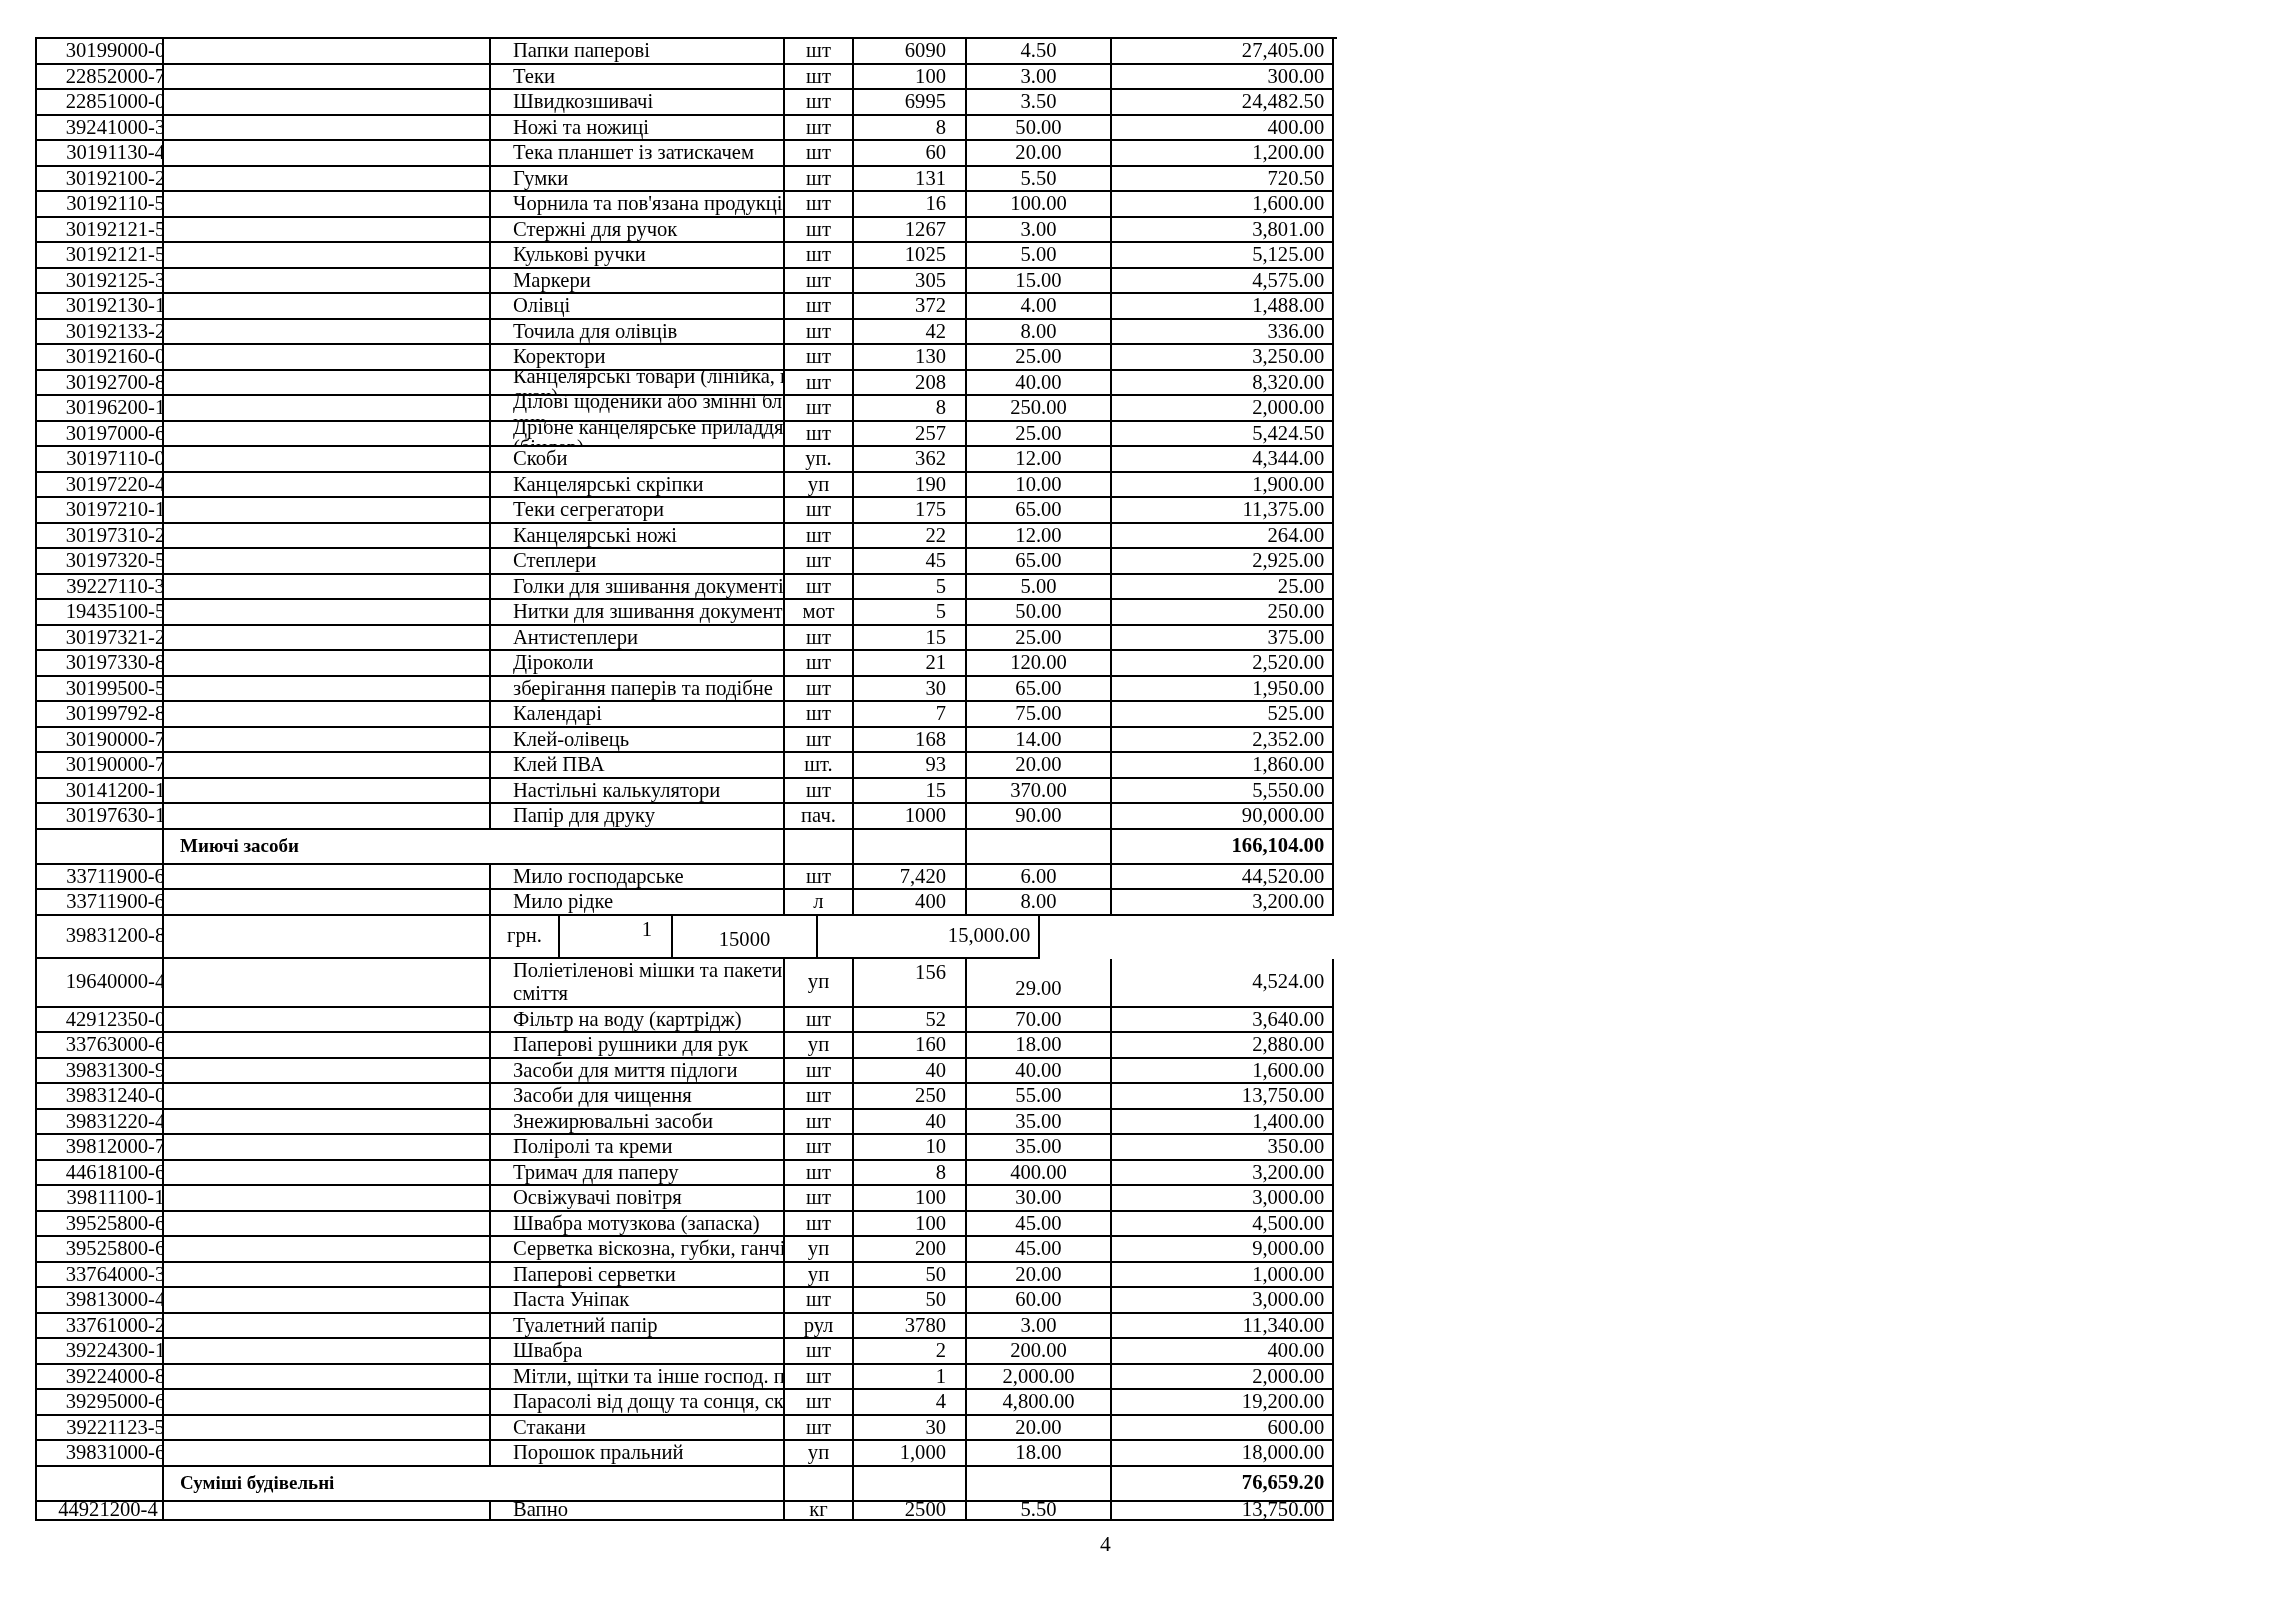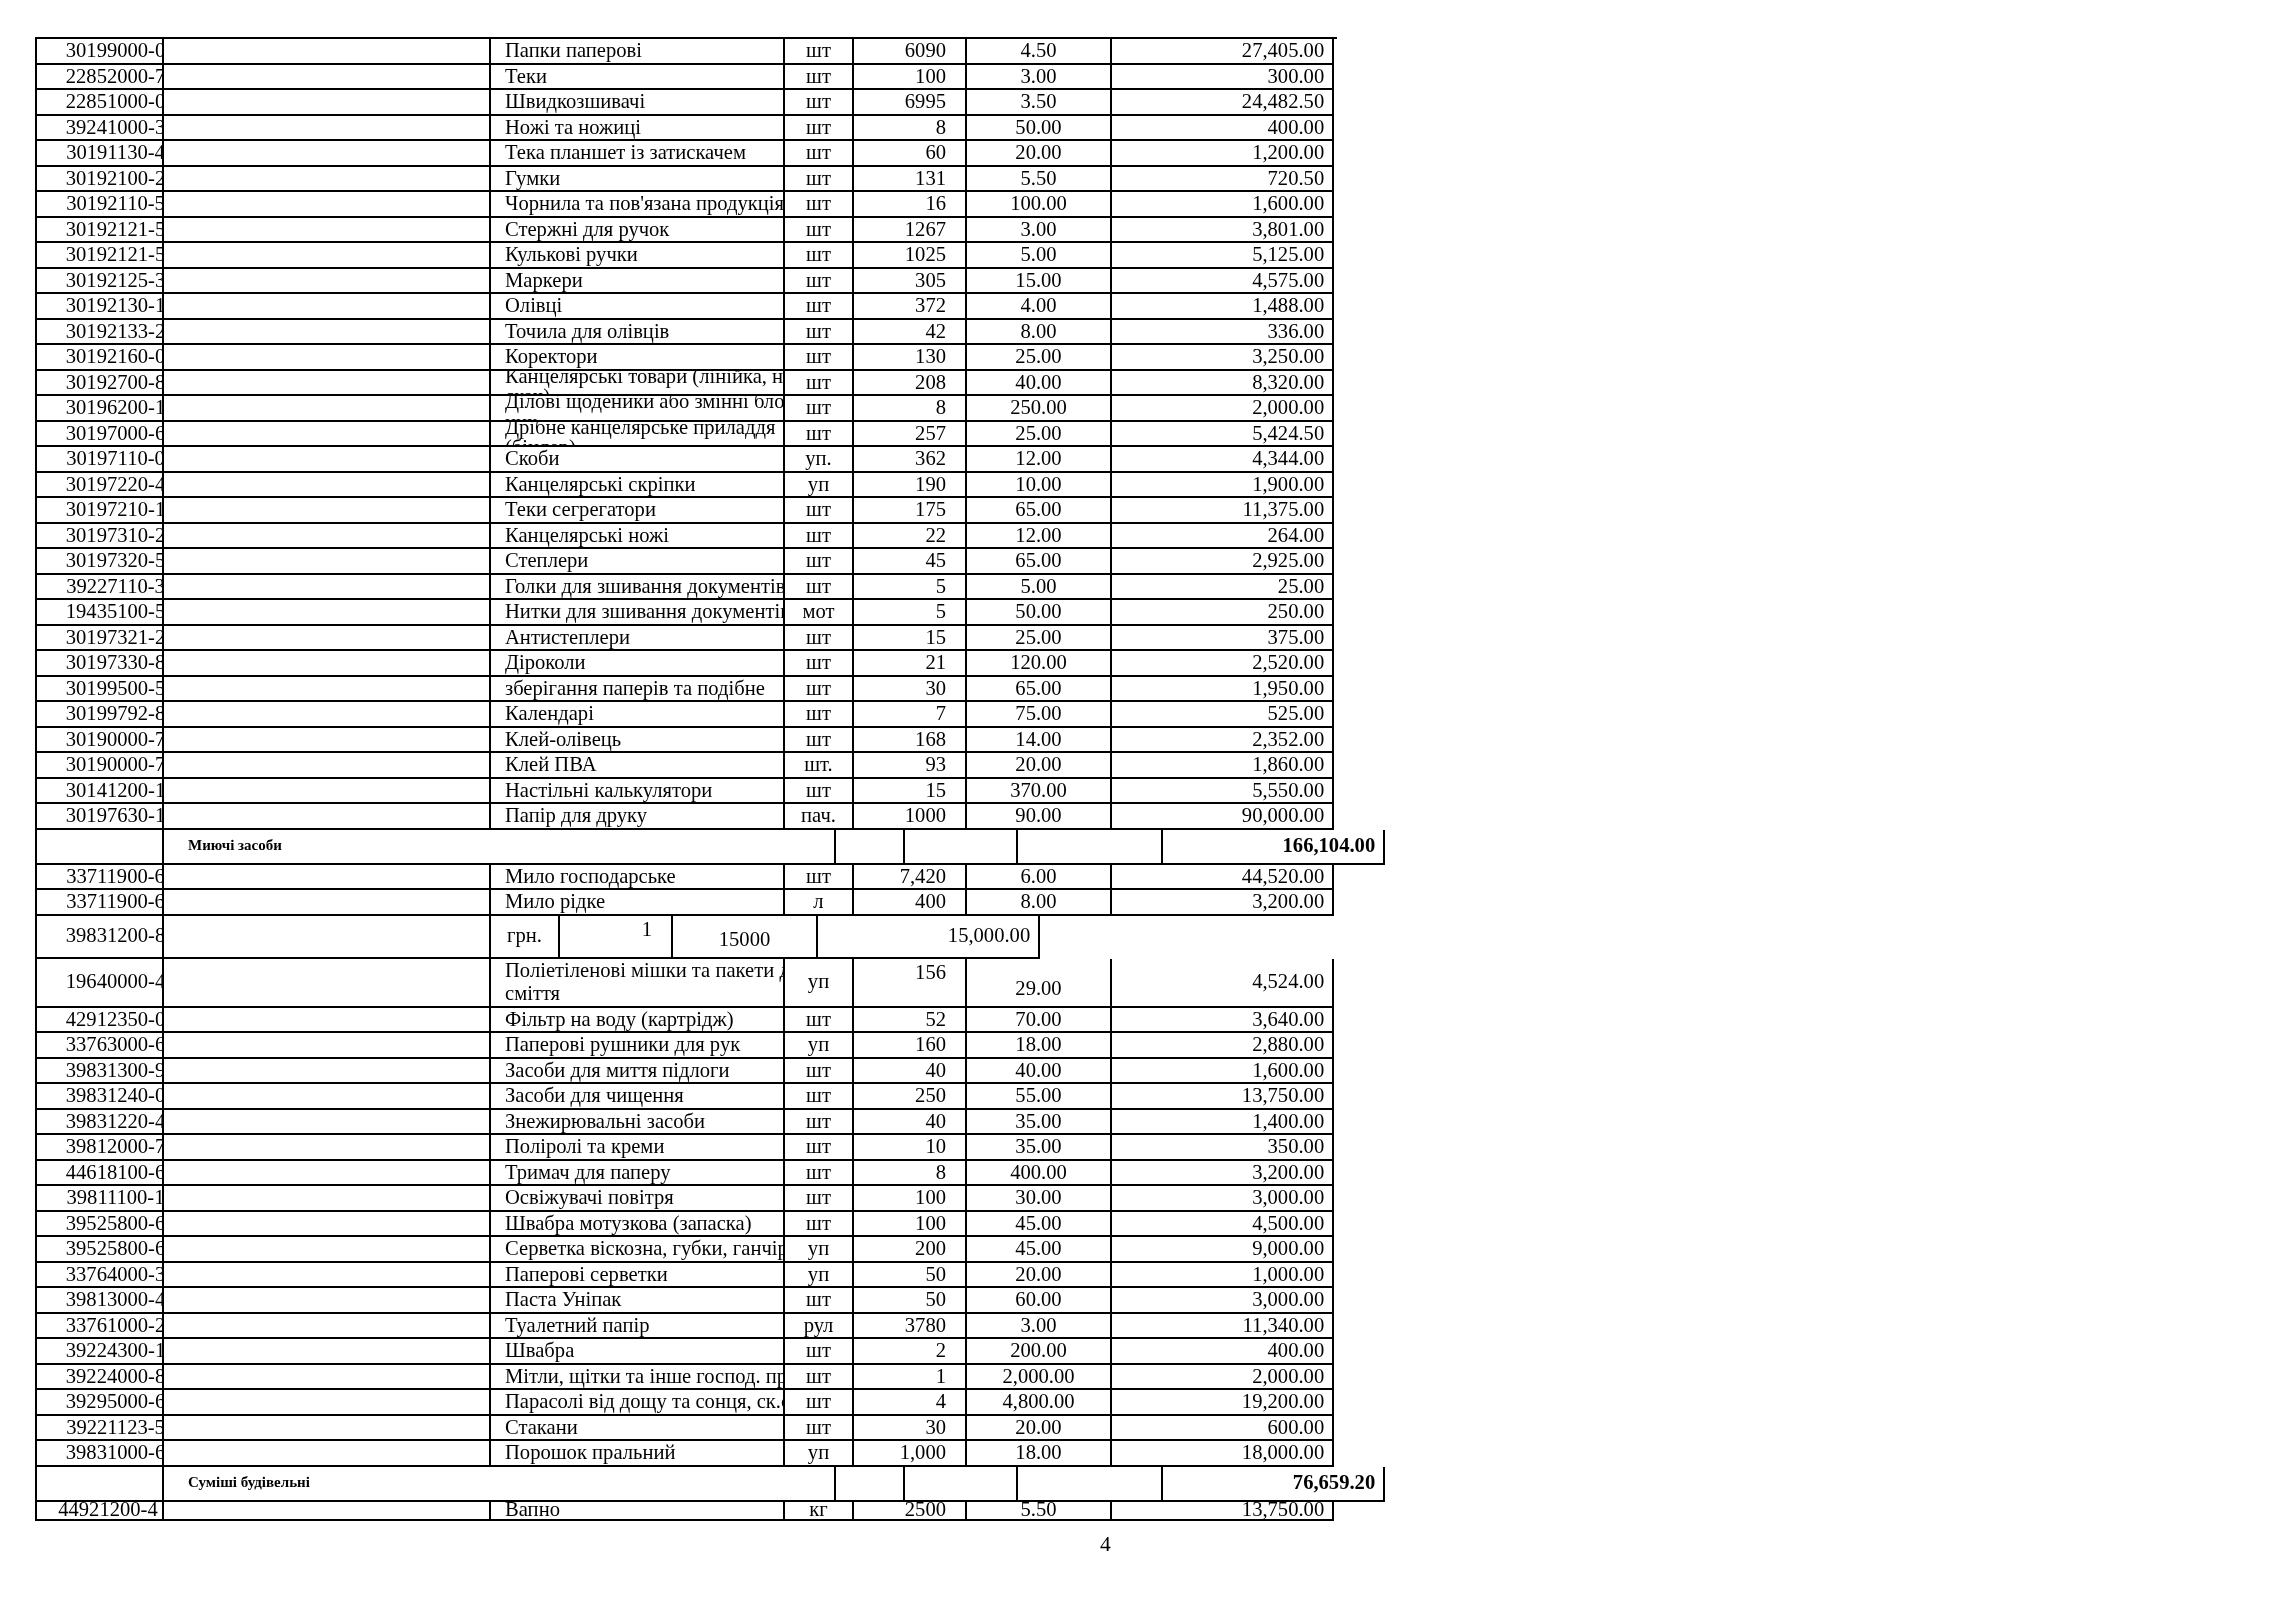--- a/index.html
+++ b/index.html
@@ -17,27 +17,27 @@
   .row{display:flex;height:25.5px;}
   .row.sec{height:35px;}
   .c{
     box-sizing:border-box;flex:0 0 auto;
     border-right:2px solid #000;border-bottom:2px solid #000;
     font-size:20.6px;line-height:23.5px;
     display:flex;align-items:center;overflow:hidden;white-space:nowrap;
   }
   .w1{width:127px;justify-content:center;padding-left:32px;}
   .w2{width:327px;}
-  .w3{width:294px;padding-left:14px;}
+  .w3{width:294px;padding-left:22px;}
   .w4{width:69px;justify-content:center;}
   .w5{width:113px;justify-content:flex-end;padding-right:19px;}
   .w6{width:145px;justify-content:center;}
   .w7{width:222px;justify-content:flex-end;padding-right:7.8px;}
   .s1{width:127px;}
-  .s2{width:672px;padding-left:24px;font-weight:bold;font-size:15px;}
+  .s2{width:621px;padding-left:16px;font-weight:bold;font-size:19px;}
   .b{font-weight:bold;}
   
   .codeleft{justify-content:flex-start;overflow:visible;}
   .codeleft .shift{display:block;margin-left:-10.8px;}
   
   .clipname{display:block;padding-top:0;}
   .clipname .lines{line-height:20.6px;margin-top:-4.9px;}
   .clipname .lines div{height:20.6px;}
   
   .tallname .lines{line-height:23.5px;}

